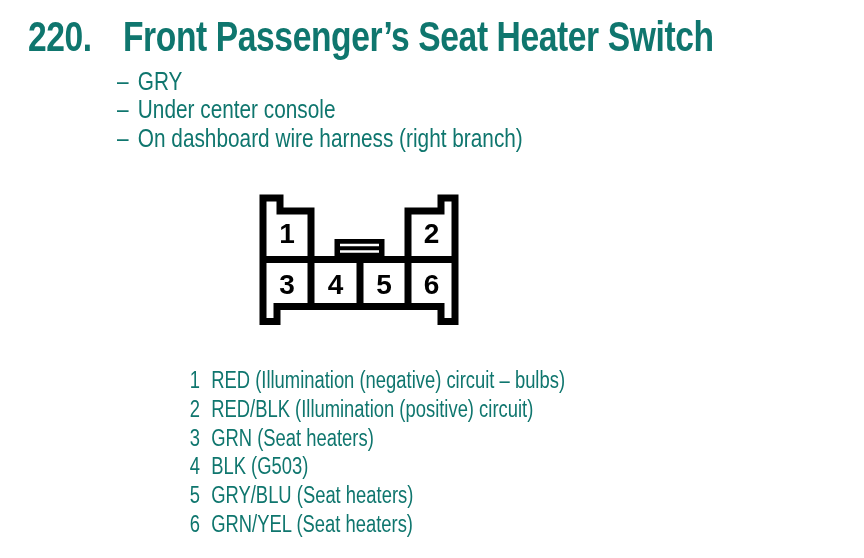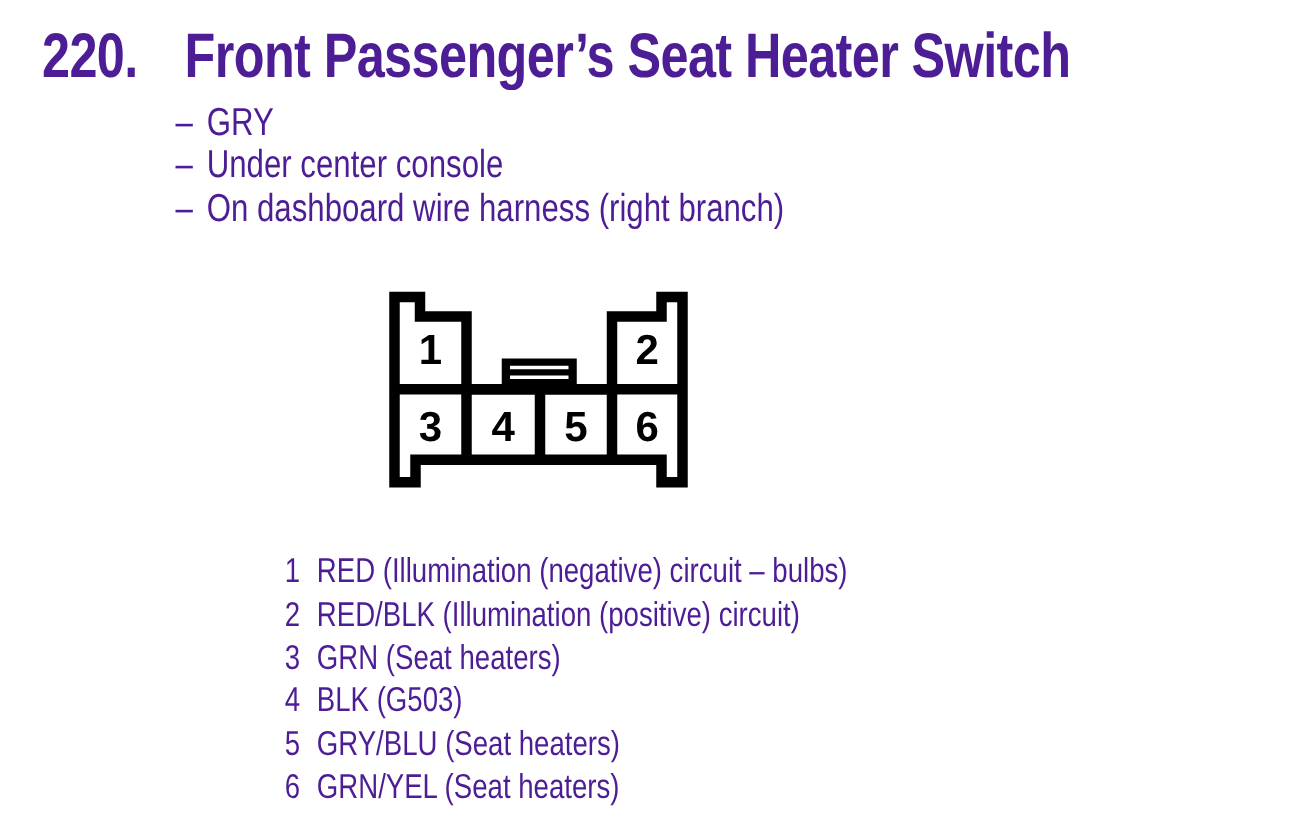--- a/index.html
+++ b/index.html
@@ -5,21 +5,21 @@
   html, body {
     margin: 0;
     padding: 0;
     background: #ffffff;
   }
   #page {
     position: relative;
     width: 756px;
     height: 558px;
     background: #ffffff;
-    color: #4c1d95;
+    color: #0f766e;
     font-family: "Liberation Sans", "DejaVu Sans", sans-serif;
     overflow: hidden;
   }
   
   .sec-num {
     position: absolute;
     left: 28px;
     top: 16px;
     font-size: 42px;
     font-weight: bold;

